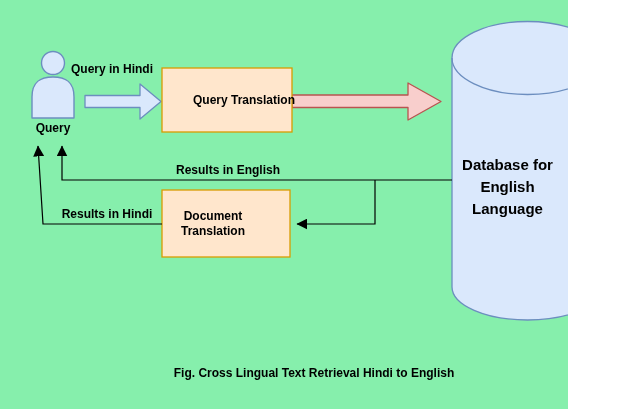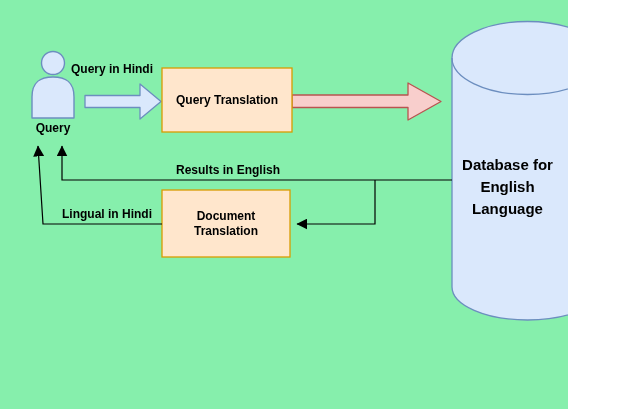--- a/index.html
+++ b/index.html
@@ -78,30 +78,31 @@
 
     <polyline points="452,180 62,180 62,146" fill="none" stroke-width="1.2" marker-end="url(#arrowhead)" stroke="#000000"></polyline>
     <polyline points="375,180 375,224 297,224" fill="none" stroke-width="1.2" marker-end="url(#arrowhead)" stroke="#000000"></polyline>
     <polyline points="162,224 43,224 38,146" fill="none" stroke-width="1.2" marker-end="url(#arrowhead)" stroke="#000000"></polyline>
   </svg>
 
   <div class="lbl" style="left:64px; top:62px; width:96px;">Query in Hindi</div>
 
   <div class="lbl" style="left:33px; top:121px; width:40px;">Query</div>
 
-  <div class="node-lbl" style="left:162px; top:68px; width:130px; height:64px;">
+  <div class="node-lbl" style="left:162px; top:68px; width:130px; height:64px;padding-left:17px;">
     <span class="inner">Query Translation</span>
   </div>
 
   <div class="lbl" style="left:160px; top:163px; width:120px;text-align:right;">Results in English</div>
 
-  <div class="lbl" style="left:51px; top:207px; width:112px;">Lingual in Hindi</div>
+  <div class="lbl" style="left:51px; top:207px; width:112px;">Results in Hindi</div>
 
-  <div class="node-lbl" style="left:162px; top:190px; width:128px; height:67px;">
+  <div class="node-lbl" style="left:149px; top:190px; width:128px; height:67px;">
     <span class="inner doc-lbl-inner">Document Translation</span>
   </div>
 
   <div class="db-lbl">
     <span class="inner">Database for English Language</span>
   </div>
 
+  <div class="caption">Fig. Cross Lingual Text Retrieval Hindi to English</div>
 
 </div>
 
 </body></html>

